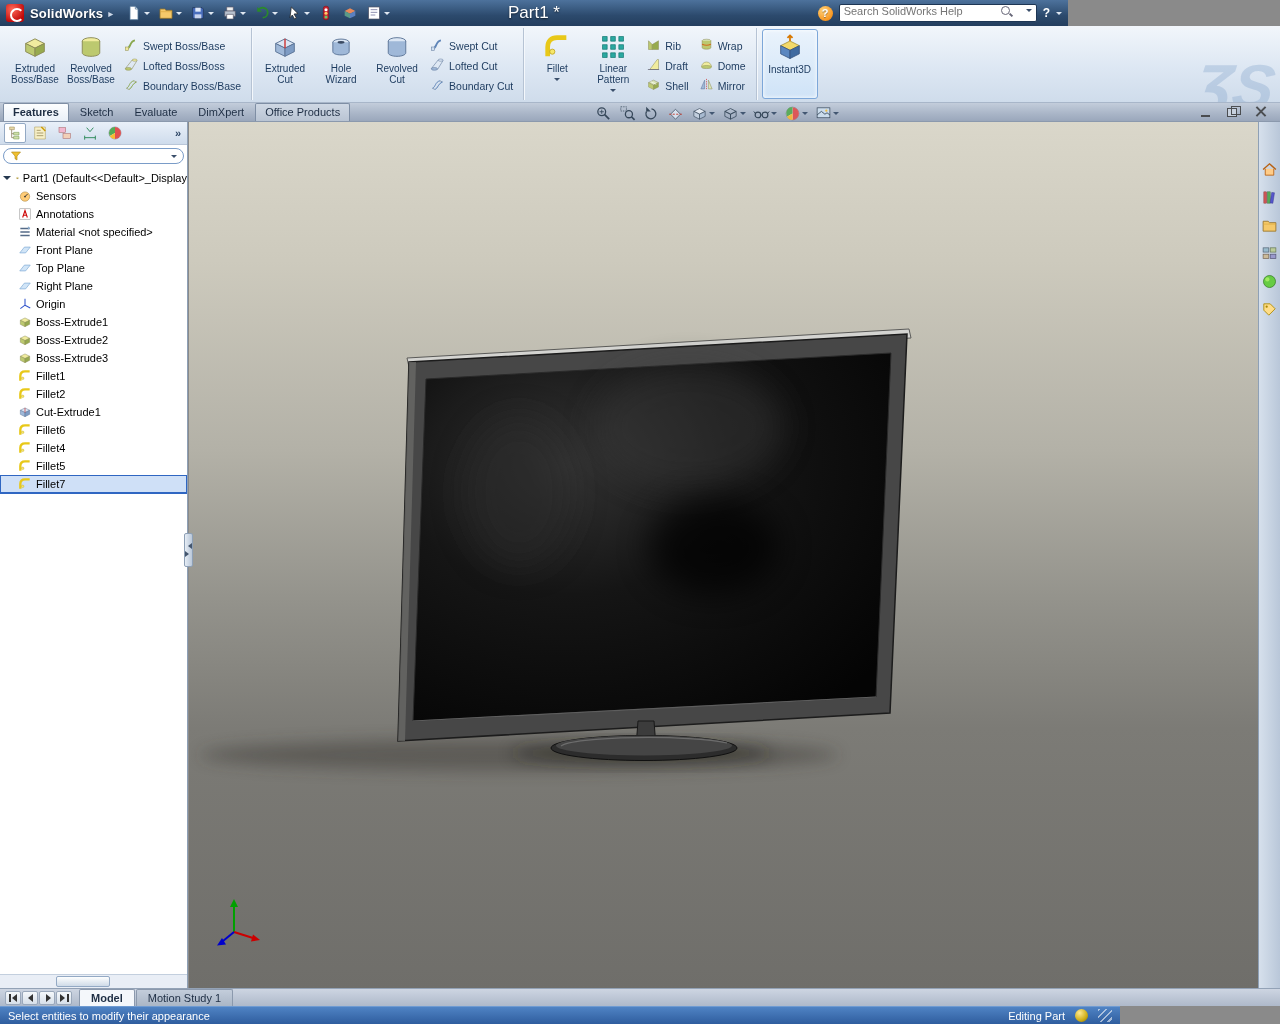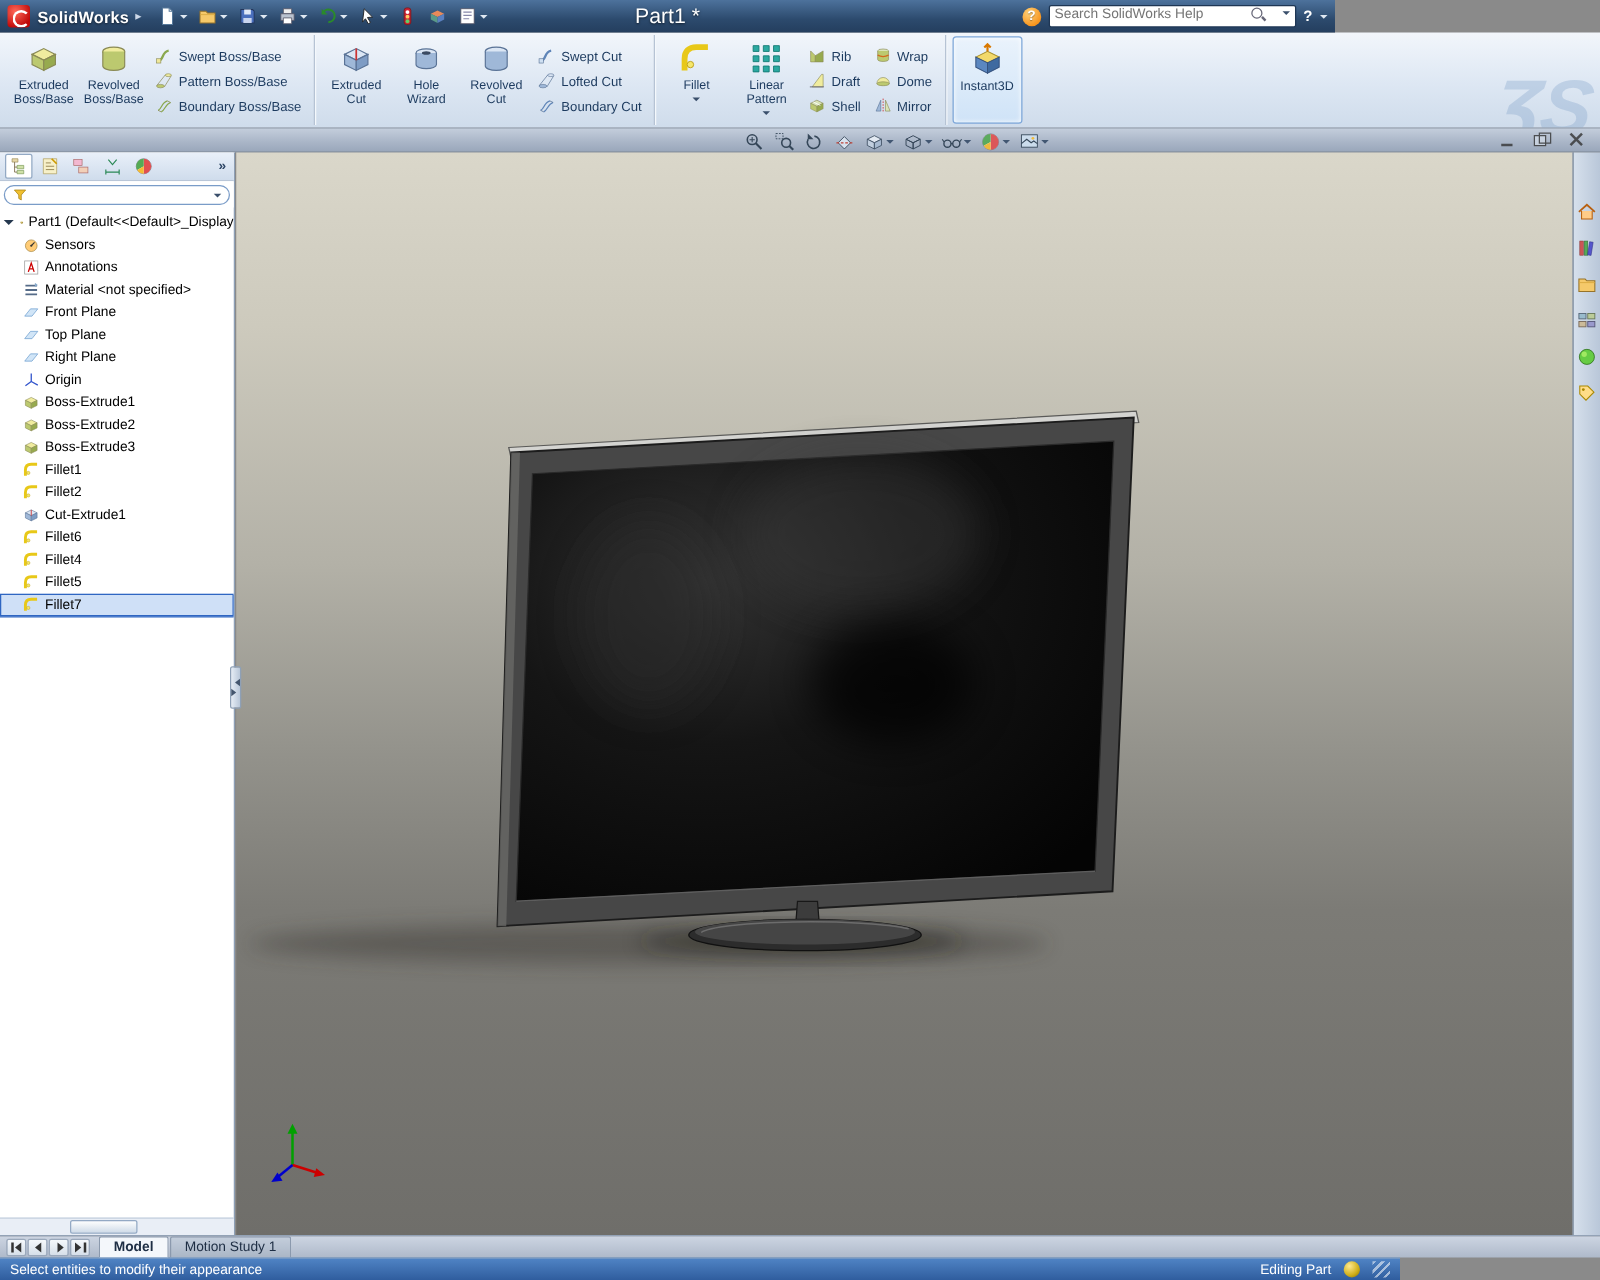--- a/index.html
+++ b/index.html
@@ -220,21 +220,21 @@
               <rect x="2" y="16" width="5.5" height="5.5" fill="#f0e89a" stroke="#8a8a55" stroke-width=".8"></rect>
             </svg>
             <span>Swept Boss/Base</span>
           </div>
           <div class="rsmall">
             <svg viewBox="0 0 24 24" width="15" height="15">
               <ellipse cx="7" cy="19" rx="5" ry="2.2" fill="#bcc96f" stroke="#8a8a55" stroke-width=".8"></ellipse>
               <ellipse cx="17" cy="5" rx="4" ry="1.8" fill="#f0ec9e" stroke="#8a8a55" stroke-width=".8"></ellipse>
               <path d="M2.2 18.4L13.2 4.6M12 20L20.8 5.8" stroke="#8a8a55" stroke-width=".9"></path>
             </svg>
-            <span>Pattern Boss/Base</span>
+            <span>Lofted Boss/Boss</span>
           </div>
           <div class="rsmall">
             <svg viewBox="0 0 24 24" width="15" height="15">
               <path d="M4 18c5-2 4-10 12-12M8 20c5-2 5-10 12-12" stroke="#8aa84e" fill="none" stroke-width="1.6"></path>
               <path d="M4 18l4 2M16 6l4 2" stroke="#8a8a55"></path>
             </svg>
             <span>Boundary Boss/Base</span>
           </div>
         </div>
       </div>
@@ -364,20 +364,27 @@
             <path d="M12 1.5v4.5M9.8 3.4L12 1.2l2.2 2.2" stroke="#d87800" stroke-width="1.5" fill="none"></path>
           </svg>
           <div class="rlabel">Instant3D</div>
         </div>
       </div>
     </div>
   <div id="watermark">ƷS</div>
 </div>
 
 <div id="tabstrip">
+  <div id="ribbon-tabs">
+      <span class="rtab active">Features</span>
+      <span class="rtab">Sketch</span>
+      <span class="rtab">Evaluate</span>
+      <span class="rtab">DimXpert</span>
+      <span class="rtab boxed">Office Products</span>
+    </div>
   <div id="hud">
       <div class="hud-item">
         <svg viewBox="0 0 24 24" width="17" height="17">
           <circle cx="9.5" cy="9.5" r="5.5" fill="none" stroke="#2c3e50" stroke-width="1.8"></circle>
           <path d="M13.6 13.6L20 20" stroke="#2c3e50" stroke-width="2.4"></path>
           <path d="M6.5 9.5h6M9.5 6.5v6" stroke="#2c3e50" stroke-width="1.2"></path>
         </svg>
       </div>
       <div class="hud-item">
         <svg viewBox="0 0 24 24" width="17" height="17">

